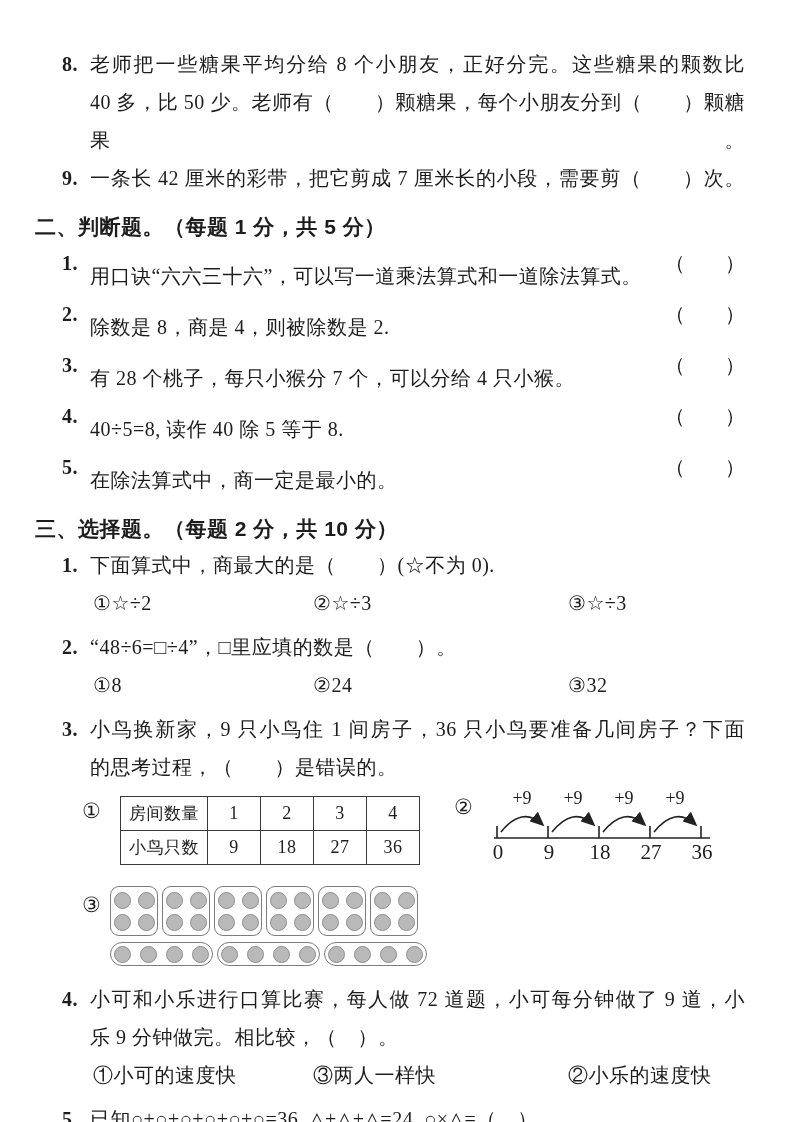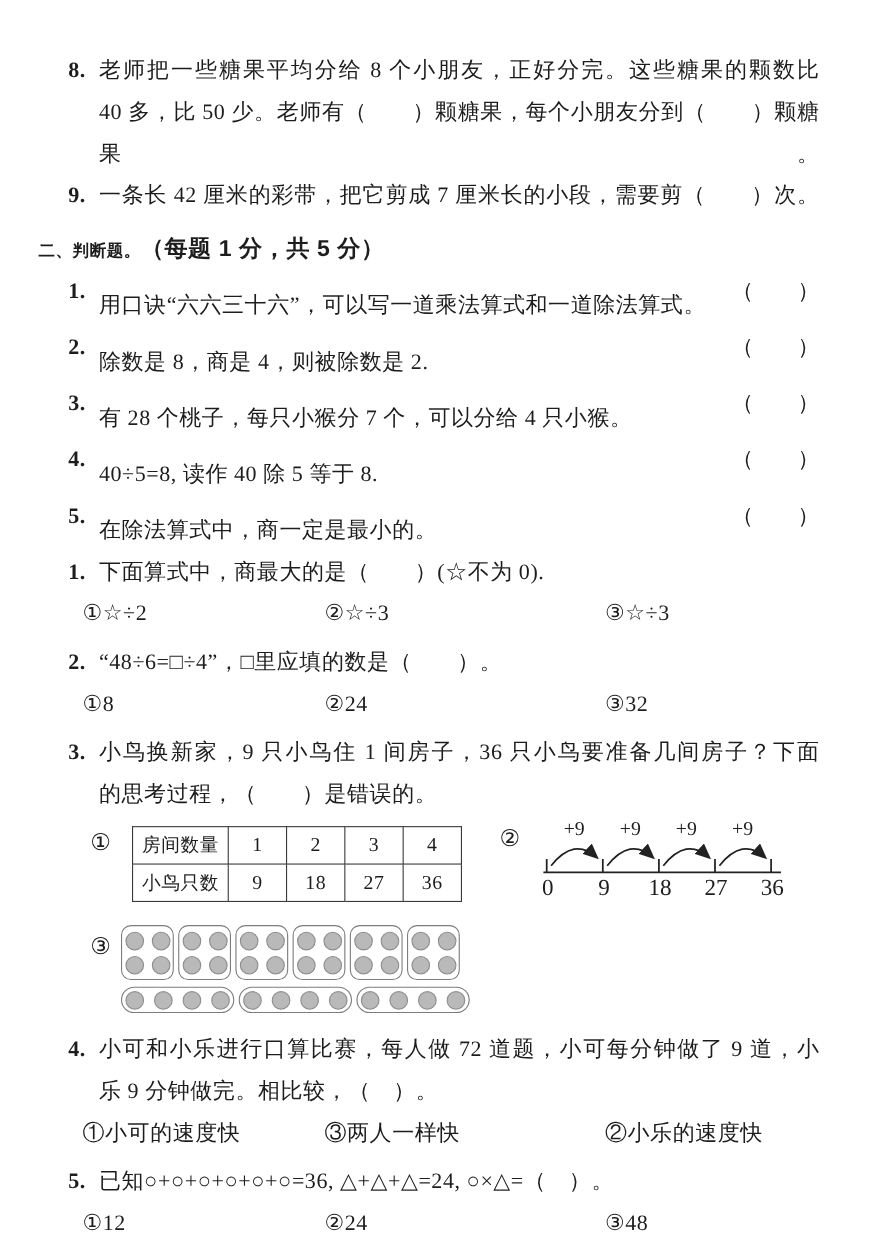--- a/index.html
+++ b/index.html
@@ -12,26 +12,26 @@
     font-family:"Liberation Serif","DejaVu Serif",serif;
     font-size:20px;color:#1d1d1d;letter-spacing:0.5px;
     overflow:hidden;
   }
   .q-item{display:flex;margin-left:27px;}
   .qnum{font-weight:bold;flex:0 0 28px;line-height:38px;}
   .qbody{flex:1;min-width:0;}
   .line{line-height:38px;white-space:nowrap;}
   .just{white-space:normal;text-align:justify;text-align-last:justify;}
   .sec-head{margin-top:13px;line-height:34px;font-family:"Liberation Sans","DejaVu Sans",sans-serif;}
-  .sec-title{font-weight:bold;font-size:15px;}
+  .sec-title{font-weight:bold;font-size:21px;}
   .sec-note{font-weight:bold;font-size:21px;}
   .judge-item{display:flex;margin-left:27px;line-height:38px;}
   .jtext{flex:1;white-space:nowrap;margin-top:13px;}
   .jslot{white-space:pre;letter-spacing:0;}
-  .opt-row{display:grid;grid-template-columns:220px 255px auto;margin-left:40px;line-height:38px;}
+  .opt-row{display:grid;grid-template-columns:220px 255px auto;margin-left:58px;line-height:38px;}
   .opt{white-space:nowrap;}
   .mt6{margin-top:6px;}
 
   
   .diagrams{position:relative;height:182px;margin-left:27px;margin-bottom:12px;}
   .dlabel{position:absolute;font-size:21px;line-height:22px;}
   .btable{position:absolute;left:58px;top:10px;border-collapse:collapse;padding-left:36px;}
   .btable td{border:1.5px solid #3a3a3a;text-align:center;vertical-align:middle;
              width:52px;height:33px;font-size:18px;padding:0;}
   .btable td.hd{width:86px;font-size:17px;}
@@ -96,20 +96,23 @@
     <span class="qnum">4.</span>
     <span class="jtext">40÷5=8, 读作 40 除 5 等于 8.</span>
     <span class="jslot">（　　）</span>
   </div>
   <div class="judge-item">
     <span class="qnum">5.</span>
     <span class="jtext">在除法算式中，商一定是最小的。</span>
     <span class="jslot">（　　）</span>
   </div>
 
+  <div class="sec-head">
+    <span class="sec-title">三、选择题。</span><span class="sec-note">（每题 2 分，共 10 分）</span>
+  </div>
 
   <div class="q-item">
     <span class="qnum">1.</span>
     <div class="qbody">
       <div class="line">下面算式中，商最大的是（　　）(☆不为 0).</div>
     </div>
   </div>
   <div class="opt-row">
     <span class="opt">①☆÷2</span>
     <span class="opt">②☆÷3</span>

